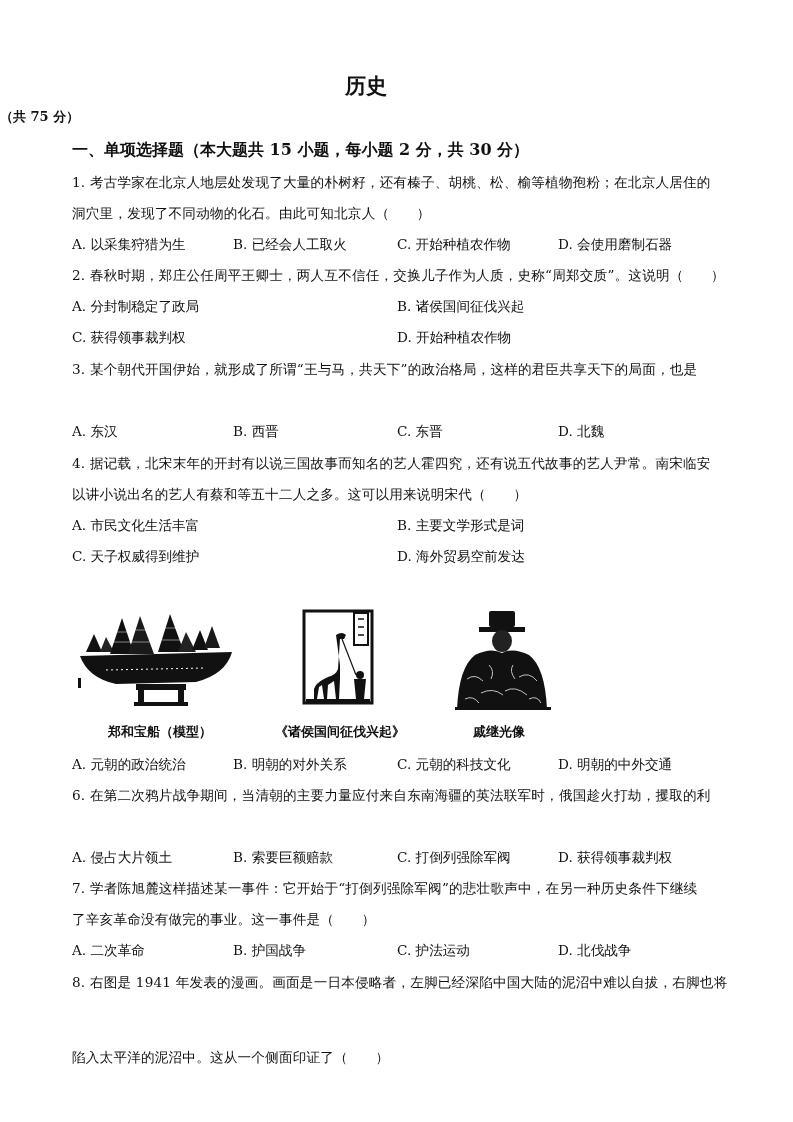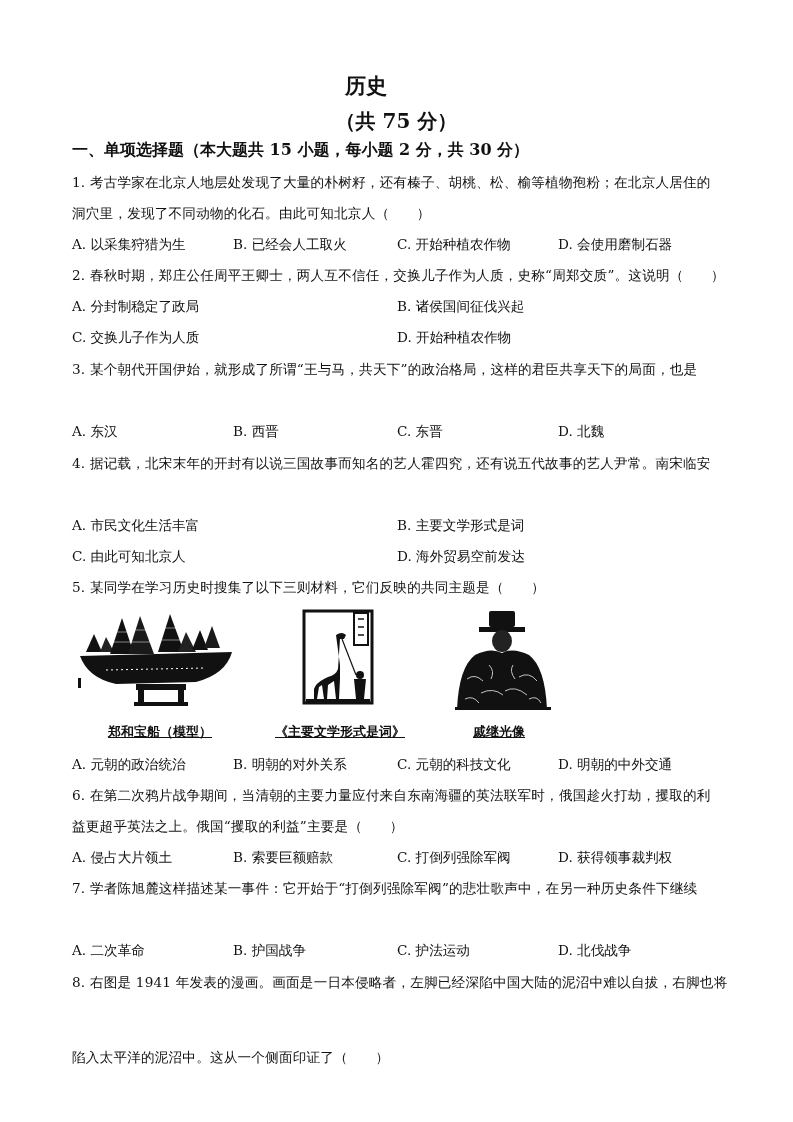--- a/index.html
+++ b/index.html
@@ -1,64 +1,64 @@
 <!DOCTYPE html>
 <html><head>
 <meta charset="utf-8">
 <style>
   html, body { margin:0; padding:0; background:#ffffff; }
   body { width:793px; height:1122px; position:relative; overflow:hidden;
          font-family:"DejaVu Serif","Liberation Serif",serif; color:#111; }
   .page { position:absolute; left:0; top:0; width:793px; height:1122px; }
   .title { position:absolute; top:72px; left:0; width:732px; text-align:center;
            font-size:21px; font-weight:bold; font-family:"DejaVu Sans","Liberation Sans",sans-serif; }
-  .subtitle { position:absolute; top:108px; left:0; width:793px; text-align:center;
-              font-size:20px; font-weight:bold; }
+  .subtitle { position:absolute; top:108px; left:0; width:793px; text-align:left;
+              font-size:13px; font-weight:bold; }
   .section { position:absolute; top:140px; left:72px; font-size:16px; font-weight:bold; }
   .line { position:absolute; left:72px; width:652px; font-size:13.6px; white-space:nowrap; line-height:18px; letter-spacing:0.2px; }
   .opt { position:absolute; font-size:13.6px; white-space:nowrap; line-height:18px; }
   .fig { position:absolute; }
   .caption { position:absolute; font-size:13px; font-weight:bold; white-space:nowrap;
-             font-family:"DejaVu Sans","Liberation Sans",sans-serif;text-decoration:underline; }
+             font-family:"DejaVu Sans","Liberation Sans",sans-serif; }
 </style>
 </head>
 <body>
 
 <div class="page">
 
   <div class="title">历史</div>
   <div class="subtitle">（共 75 分）</div>
   <div class="section">一、单项选择题（本大题共 15 小题，每小题 2 分，共 30 分）</div>
 
   <div class="line" style="top:173px">1. 考古学家在北京人地层处发现了大量的朴树籽，还有榛子、胡桃、松、榆等植物孢粉；在北京人居住的</div>
   <div class="line" style="top:204px">洞穴里，发现了不同动物的化石。由此可知北京人（　　）</div>
   <div class="opt" style="top:235px;left:72px">A. 以采集狩猎为生</div>
   <div class="opt" style="top:235px;left:233px">B. 已经会人工取火</div>
   <div class="opt" style="top:235px;left:397px">C. 开始种植农作物</div>
   <div class="opt" style="top:235px;left:558px">D. 会使用磨制石器</div>
 
   <div class="line" style="top:266px">2. 春秋时期，郑庄公任周平王卿士，两人互不信任，交换儿子作为人质，史称“周郑交质”。这说明（　　）</div>
   <div class="opt" style="top:297px;left:72px">A. 分封制稳定了政局</div>
   <div class="opt" style="top:297px;left:397px">B. 诸侯国间征伐兴起</div>
-  <div class="opt" style="top:328px;left:72px">C. 交换儿子作为人质</div>
+  <div class="opt" style="top:328px;left:72px">C. 获得领事裁判权</div>
   <div class="opt" style="top:328px;left:397px">D. 开始种植农作物</div>
 
   <div class="line" style="top:360px">3. 某个朝代开国伊始，就形成了所谓“王与马，共天下”的政治格局，这样的君臣共享天下的局面，也是</div>
   <div class="opt" style="top:422px;left:72px">A. 东汉</div>
   <div class="opt" style="top:422px;left:233px">B. 西晋</div>
   <div class="opt" style="top:422px;left:397px">C. 东晋</div>
   <div class="opt" style="top:422px;left:558px">D. 北魏</div>
 
   <div class="line" style="top:454px">4. 据记载，北宋末年的开封有以说三国故事而知名的艺人霍四究，还有说五代故事的艺人尹常。南宋临安</div>
+  <div class="line" style="top:485px">以讲小说出名的艺人有蔡和等五十二人之多。这可以用来说明宋代（　　）</div>
   <div class="opt" style="top:516px;left:72px">A. 市民文化生活丰富</div>
   <div class="opt" style="top:516px;left:397px">B. 主要文学形式是词</div>
-  <div class="opt" style="top:547px;left:72px">C. 由此可知北京人</div>
+  <div class="opt" style="top:547px;left:72px">C. 天子权威得到维护</div>
   <div class="opt" style="top:547px;left:397px">D. 海外贸易空前发达</div>
 
-  <div class="line" style="top:578px">5. 某同学在学习历史时搜集了以下三则材料，它们反映的共同主题是（　　）</div>
 
   <div class="fig" style="left:76px;top:612px;width:160px;height:95px">
     <svg width="160" height="95" viewBox="0 0 160 95">
 
       <polygon points="10,40 18,22 26,40" fill="#111"></polygon>
       <polygon points="24,40 30,25 38,40" fill="#222"></polygon>
       <polygon points="34,42 46,6 58,42" fill="#111"></polygon>
       <polygon points="52,42 64,4 78,42" fill="#1a1a1a"></polygon>
       <polygon points="82,40 94,2 108,40" fill="#111"></polygon>
       <polygon points="102,40 110,20 120,40" fill="#222"></polygon>
@@ -95,21 +95,21 @@
       <line x1="56" y1="26" x2="62" y2="26" stroke="#111" stroke-width="1.5"></line>
 
       <path d="M34,26 Q40,22 44,26 L42,30 L38,30 L36,60 Q34,66 26,68 L22,70 Q14,74 12,80 L12,90 L15,90 L17,78 L20,76 L22,90 L25,90 L26,76 L32,72 L34,90 L37,90 L38,70 L38,56 Z" fill="#111"></path>
 
       <line x1="40" y1="30" x2="54" y2="66" stroke="#111" stroke-width="1.2"></line>
       <circle cx="58" cy="66" r="4" fill="#111"></circle>
       <path d="M52,70 L64,70 L62,90 L54,90 Z" fill="#111"></path>
       <rect x="4" y="90" width="64" height="4" fill="#111"></rect>
     </svg>
   </div>
-  <div class="caption" style="left:275px;top:723px">《主要文学形式是词》</div>
+  <div class="caption" style="left:275px;top:723px">《诸侯国间征伐兴起》</div>
 
   <div class="fig" style="left:453px;top:609px;width:100px;height:102px">
     <svg width="100" height="102" viewBox="0 0 100 102">
 
       <rect x="36" y="2" width="26" height="16" fill="#111" rx="2"></rect>
       <rect x="26" y="18" width="46" height="5" fill="#111"></rect>
 
       <ellipse cx="49" cy="32" rx="10" ry="11" fill="#222"></ellipse>
 
       <path d="M22,46 Q38,38 49,44 Q60,38 76,46 Q92,58 94,100 L4,100 Q6,58 22,46 Z" fill="#111"></path>
@@ -127,27 +127,27 @@
     </svg>
   </div>
   <div class="caption" style="left:473px;top:723px">戚继光像</div>
 
   <div class="opt" style="top:755px;left:72px">A. 元朝的政治统治</div>
   <div class="opt" style="top:755px;left:233px">B. 明朝的对外关系</div>
   <div class="opt" style="top:755px;left:397px">C. 元朝的科技文化</div>
   <div class="opt" style="top:755px;left:558px">D. 明朝的中外交通</div>
 
   <div class="line" style="top:786px">6. 在第二次鸦片战争期间，当清朝的主要力量应付来自东南海疆的英法联军时，俄国趁火打劫，攫取的利</div>
-  <div class="line" style="top:817px">益更超乎英法之上。俄国“攫取的利益”主要是（　　）</div>
   <div class="opt" style="top:848px;left:72px">A. 侵占大片领土</div>
   <div class="opt" style="top:848px;left:233px">B. 索要巨额赔款</div>
   <div class="opt" style="top:848px;left:397px">C. 打倒列强除军阀</div>
   <div class="opt" style="top:848px;left:558px">D. 获得领事裁判权</div>
 
   <div class="line" style="top:879px">7. 学者陈旭麓这样描述某一事件：它开始于“打倒列强除军阀”的悲壮歌声中，在另一种历史条件下继续</div>
+  <div class="line" style="top:910px">了辛亥革命没有做完的事业。这一事件是（　　）</div>
   <div class="opt" style="top:941px;left:72px">A. 二次革命</div>
   <div class="opt" style="top:941px;left:233px">B. 护国战争</div>
   <div class="opt" style="top:941px;left:397px">C. 护法运动</div>
   <div class="opt" style="top:941px;left:558px">D. 北伐战争</div>
 
   <div class="line" style="top:973px">8. 右图是 1941 年发表的漫画。画面是一日本侵略者，左脚已经深陷中国大陆的泥沼中难以自拔，右脚也将</div>
   <div class="line" style="top:1048px">陷入太平洋的泥沼中。这从一个侧面印证了（　　）</div>
 
 </div>
 

